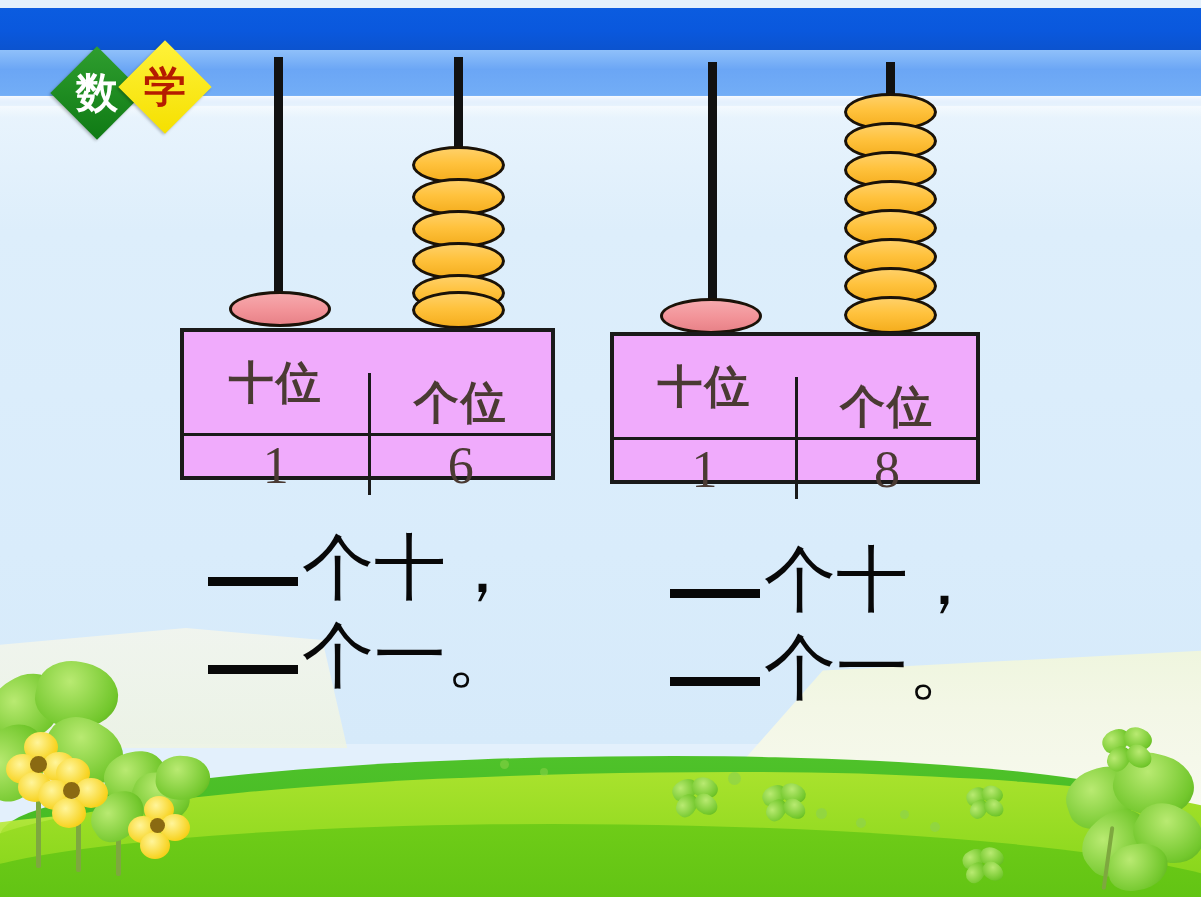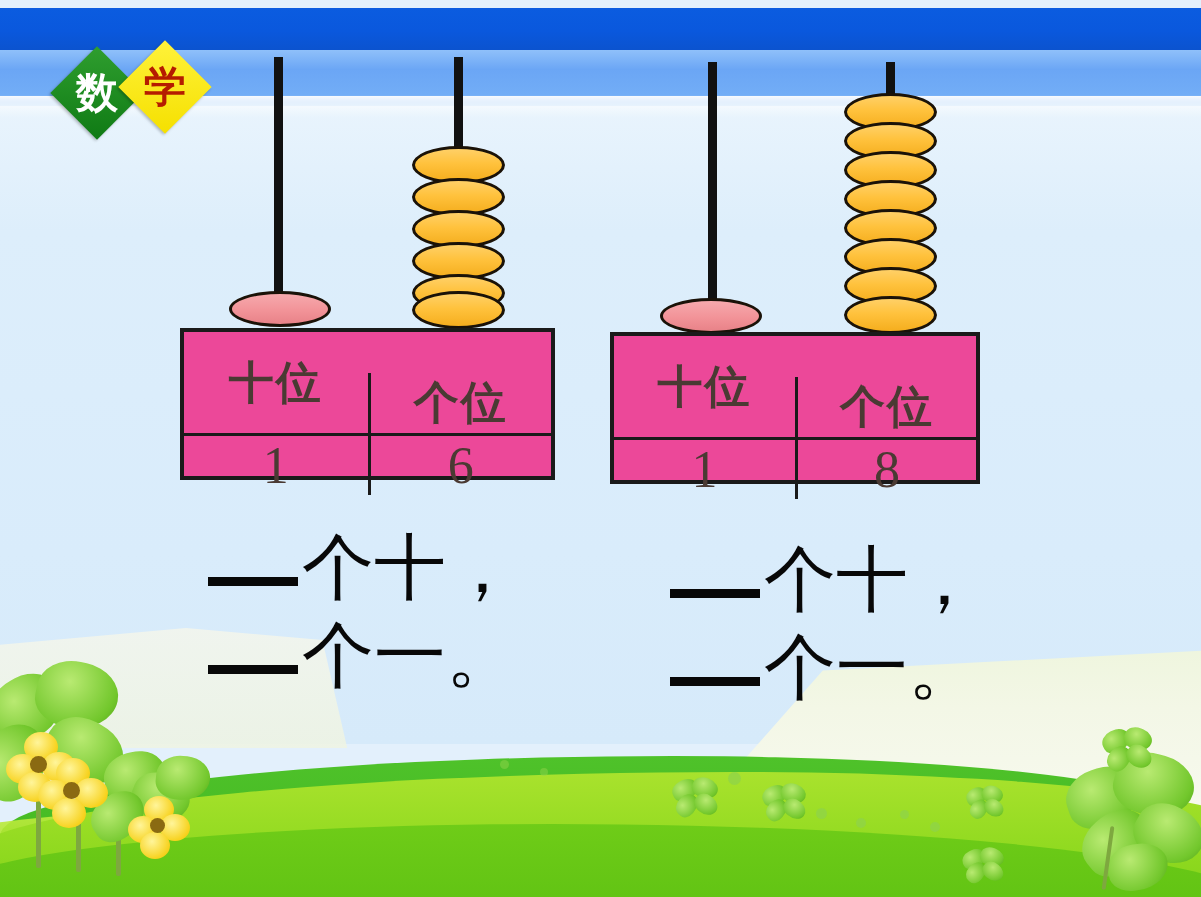--- a/index.html
+++ b/index.html
@@ -88,21 +88,21 @@
     position:absolute;width:93px;height:38px;border-radius:50%;
     border:3px solid #1a1208;box-sizing:border-box;
   }
   .bead.yellow{background:linear-gradient(180deg,#ffd067 0%,#ffc23d 45%,#f5ae1e 100%);}
   .bead.pink{background:linear-gradient(180deg,#f6a9ad 0%,#f29398 55%,#e88288 100%);
     width:102px;height:36px;}
 
   
   .pv-table{
     position:absolute;border:4px solid #1a1a1a;
-    background:#ec4899;box-sizing:border-box;
+    background:#f0abfc;box-sizing:border-box;
     display:grid;grid-template-columns:1fr 1fr;grid-template-rows:1fr 1fr;
   }
   .pv-cell{
     display:flex;align-items:center;justify-content:center;
     color:#4a3a33;box-sizing:border-box;
   }
   .pv-head{
     font-family:"DejaVu Sans", sans-serif;
     font-size:45px;font-weight:600;letter-spacing:2px;
   }

